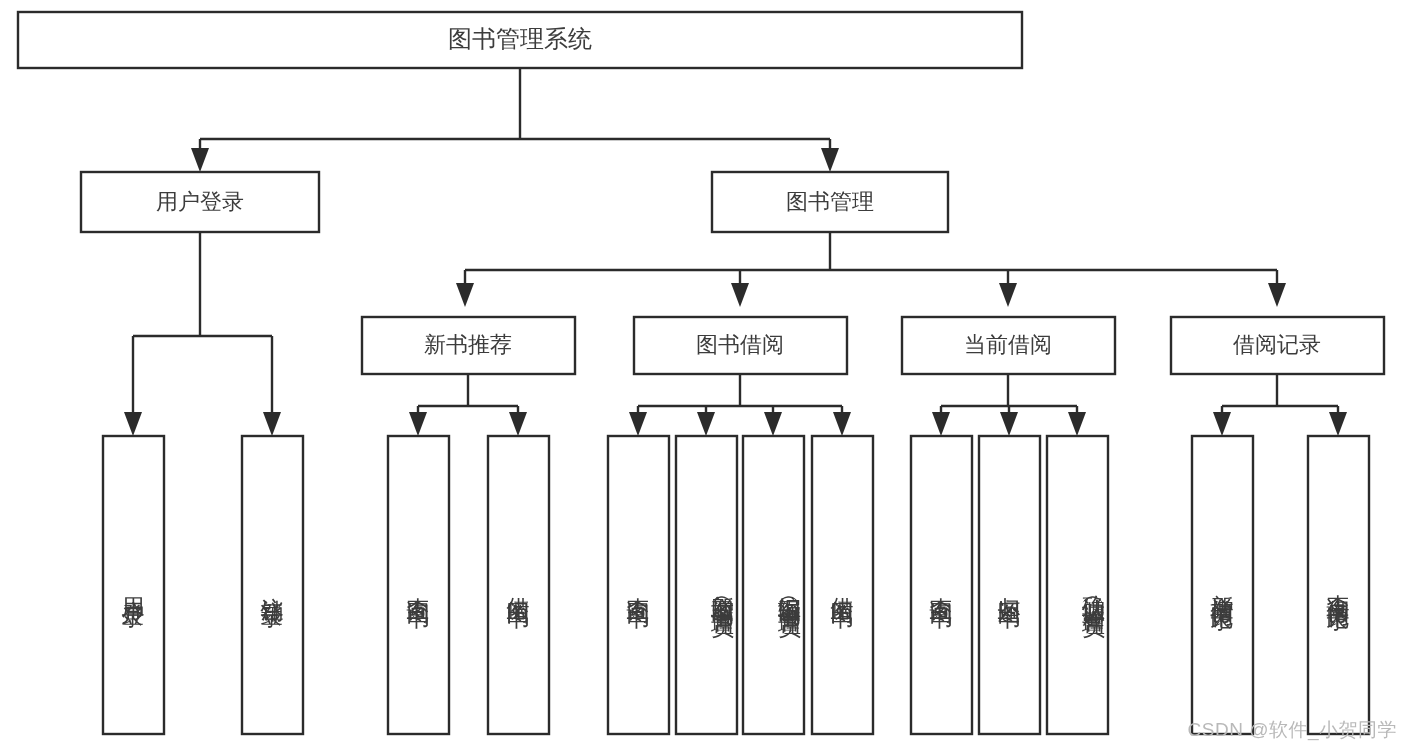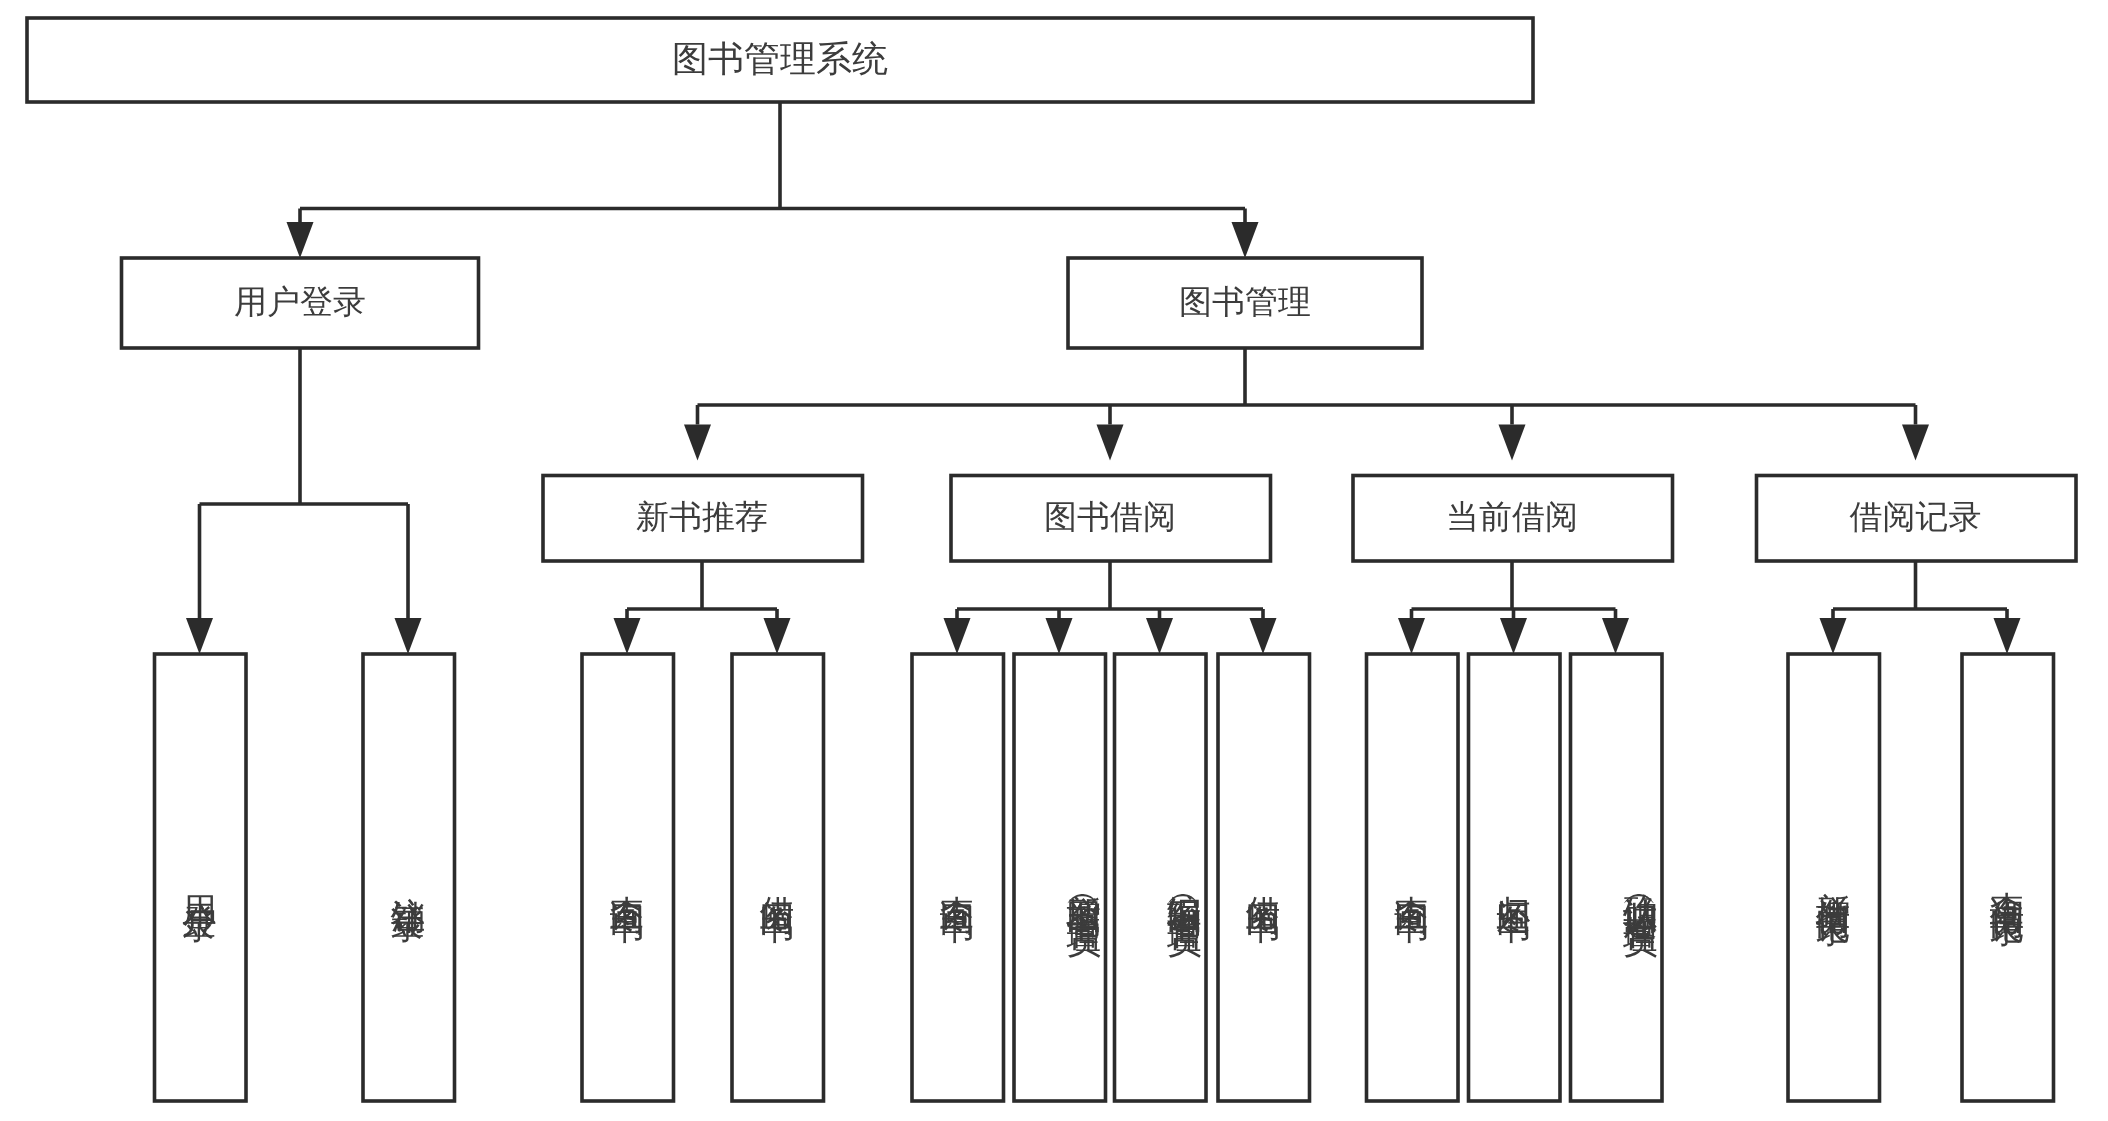--- a/index.html
+++ b/index.html
@@ -229,14 +229,15 @@
   <div class="vlabel" style="left:743px; top:446px; width:61px; height:288px;">编辑图书（管理员）</div>
   <div class="vlabel center-v" style="left:812px; top:436px; width:61px; height:298px;">借阅图书</div>
 
   <div class="vlabel center-v" style="left:911px; top:436px; width:61px; height:298px;">查询图书</div>
   <div class="vlabel center-v" style="left:979px; top:436px; width:61px; height:298px;">归还图书</div>
   <div class="vlabel" style="left:1047px; top:446px; width:61px; height:288px;">确认归还（管理员）</div>
 
   <div class="vlabel center-v" style="left:1192px; top:436px; width:61px; height:298px;">新增借阅记录</div>
   <div class="vlabel center-v" style="left:1308px; top:436px; width:61px; height:298px;">查询借阅记录</div>
 
+  <div class="watermark">CSDN @软件_小贺同学</div>
 
 </div>
 
 </body></html>

